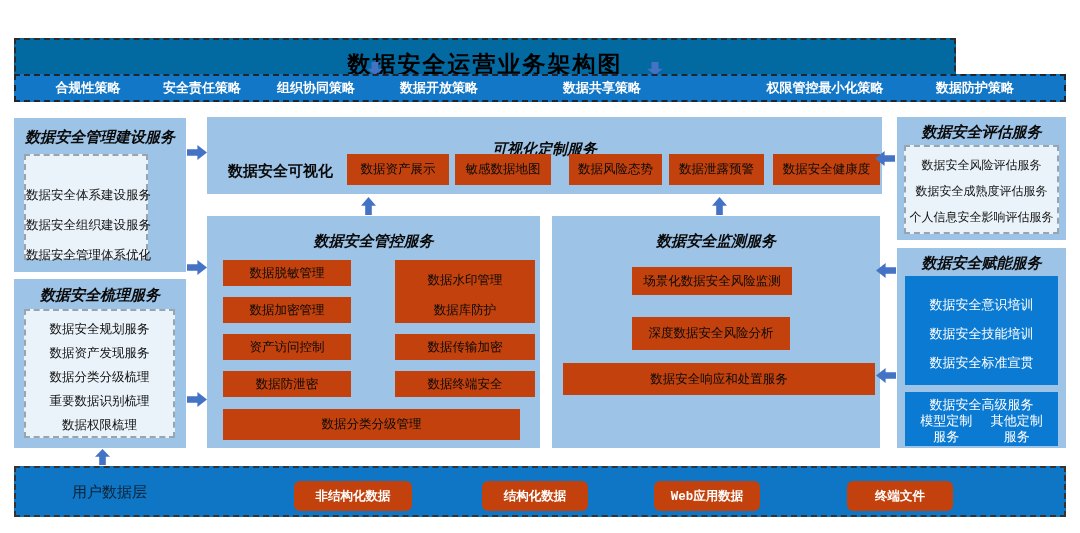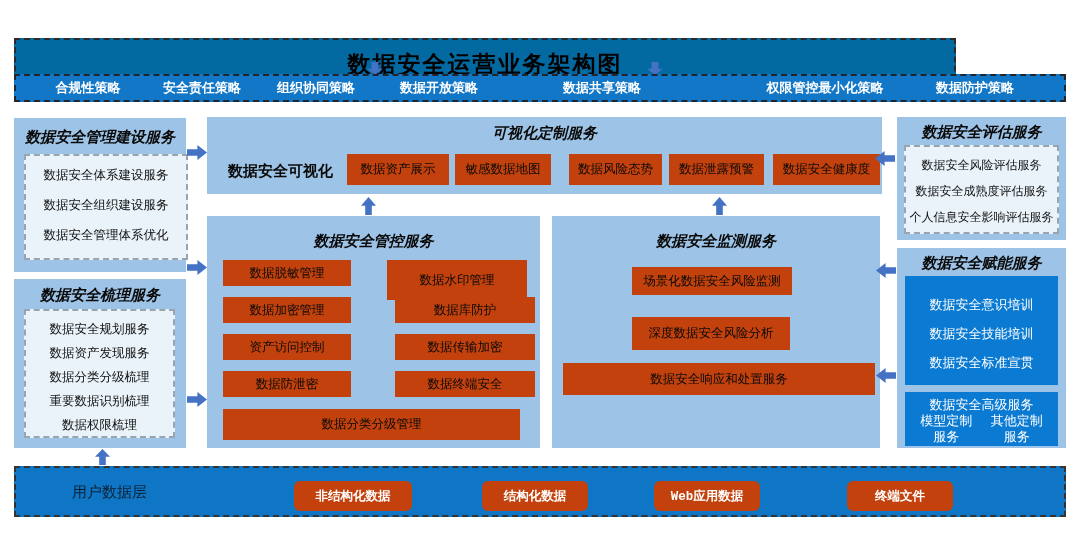--- a/index.html
+++ b/index.html
@@ -69,55 +69,55 @@
     <span class="strat" style="left:186px">安全责任策略</span>
     <span class="strat" style="left:300px">组织协同策略</span>
     <span class="strat" style="left:423px">数据开放策略</span>
     <span class="strat" style="left:586px">数据共享策略</span>
     <span class="strat" style="left:809px">权限管控最小化策略</span>
     <span class="strat" style="left:959px">数据防护策略</span>
   </div>
 
   <div class="panel" style="left:14px;top:118px;width:172px;height:154px">
     <div class="panel-hd" style="top:10px">数据安全管理建设服务</div>
-    <div class="inner-dashed" style="left:10px;top:36px;width:164px;height:106px;padding-top:4px">
+    <div class="inner-dashed" style="left:10px;top:36px;width:124px;height:106px;padding-top:24px">
       <div class="line" style="line-height:30px">数据安全体系建设服务</div>
       <div class="line" style="line-height:30px">数据安全组织建设服务</div>
       <div class="line" style="line-height:30px">数据安全管理体系优化</div>
     </div>
   </div>
 
   <div class="panel" style="left:14px;top:279px;width:172px;height:169px">
     <div class="panel-hd" style="top:7px">数据安全梳理服务</div>
     <div class="inner-dashed" style="left:10px;top:30px;width:151px;height:129px;padding-top:6px">
       <div class="line" style="line-height:24px">数据安全规划服务</div>
       <div class="line" style="line-height:24px">数据资产发现服务</div>
       <div class="line" style="line-height:24px">数据分类分级梳理</div>
       <div class="line" style="line-height:24px">重要数据识别梳理</div>
       <div class="line" style="line-height:24px">数据权限梳理</div>
     </div>
   </div>
 
   <div class="panel" style="left:207px;top:117px;width:675px;height:77px">
-    <div class="panel-hd" style="top:7px">可视化定制服务</div>
+    <div class="panel-hd" style="top:23px">可视化定制服务</div>
     <div class="viz-label" style="left:21px;top:45px">数据安全可视化</div>
     <div class="chip" style="left:140px;top:37px;width:102px;height:31px">数据资产展示</div>
     <div class="chip" style="left:248px;top:37px;width:96px;height:31px">敏感数据地图</div>
     <div class="chip" style="left:362px;top:37px;width:93px;height:31px">数据风险态势</div>
     <div class="chip" style="left:462px;top:37px;width:95px;height:31px">数据泄露预警</div>
     <div class="chip" style="left:566px;top:37px;width:107px;height:31px">数据安全健康度</div>
   </div>
 
   <div class="panel" style="left:207px;top:216px;width:333px;height:232px">
     <div class="panel-hd" style="top:16px">数据安全管控服务</div>
     <div class="chip" style="left:16px;top:44px;width:128px;height:26px">数据脱敏管理</div>
     <div class="chip" style="left:16px;top:81px;width:128px;height:26px">数据加密管理</div>
     <div class="chip" style="left:16px;top:118px;width:128px;height:26px">资产访问控制</div>
     <div class="chip" style="left:16px;top:155px;width:128px;height:26px">数据防泄密</div>
-    <div class="chip" style="left:180px;top:44px;width:140px;height:40px">数据水印管理</div>
+    <div class="chip" style="left:188px;top:44px;width:140px;height:40px">数据水印管理</div>
     <div class="chip" style="left:188px;top:118px;width:140px;height:26px">数据传输加密</div>
     <div class="chip" style="left:188px;top:81px;width:140px;height:26px">数据库防护</div>
     <div class="chip" style="left:188px;top:155px;width:140px;height:26px">数据终端安全</div>
     <div class="chip" style="left:16px;top:193px;width:297px;height:31px">数据分类分级管理</div>
   </div>
 
   <div class="panel" style="left:552px;top:216px;width:328px;height:232px">
     <div class="panel-hd" style="top:16px">数据安全监测服务</div>
     <div class="chip" style="left:80px;top:51px;width:160px;height:28px">场景化数据安全风险监测</div>
     <div class="chip" style="left:80px;top:101px;width:158px;height:33px">深度数据安全风险分析</div>

